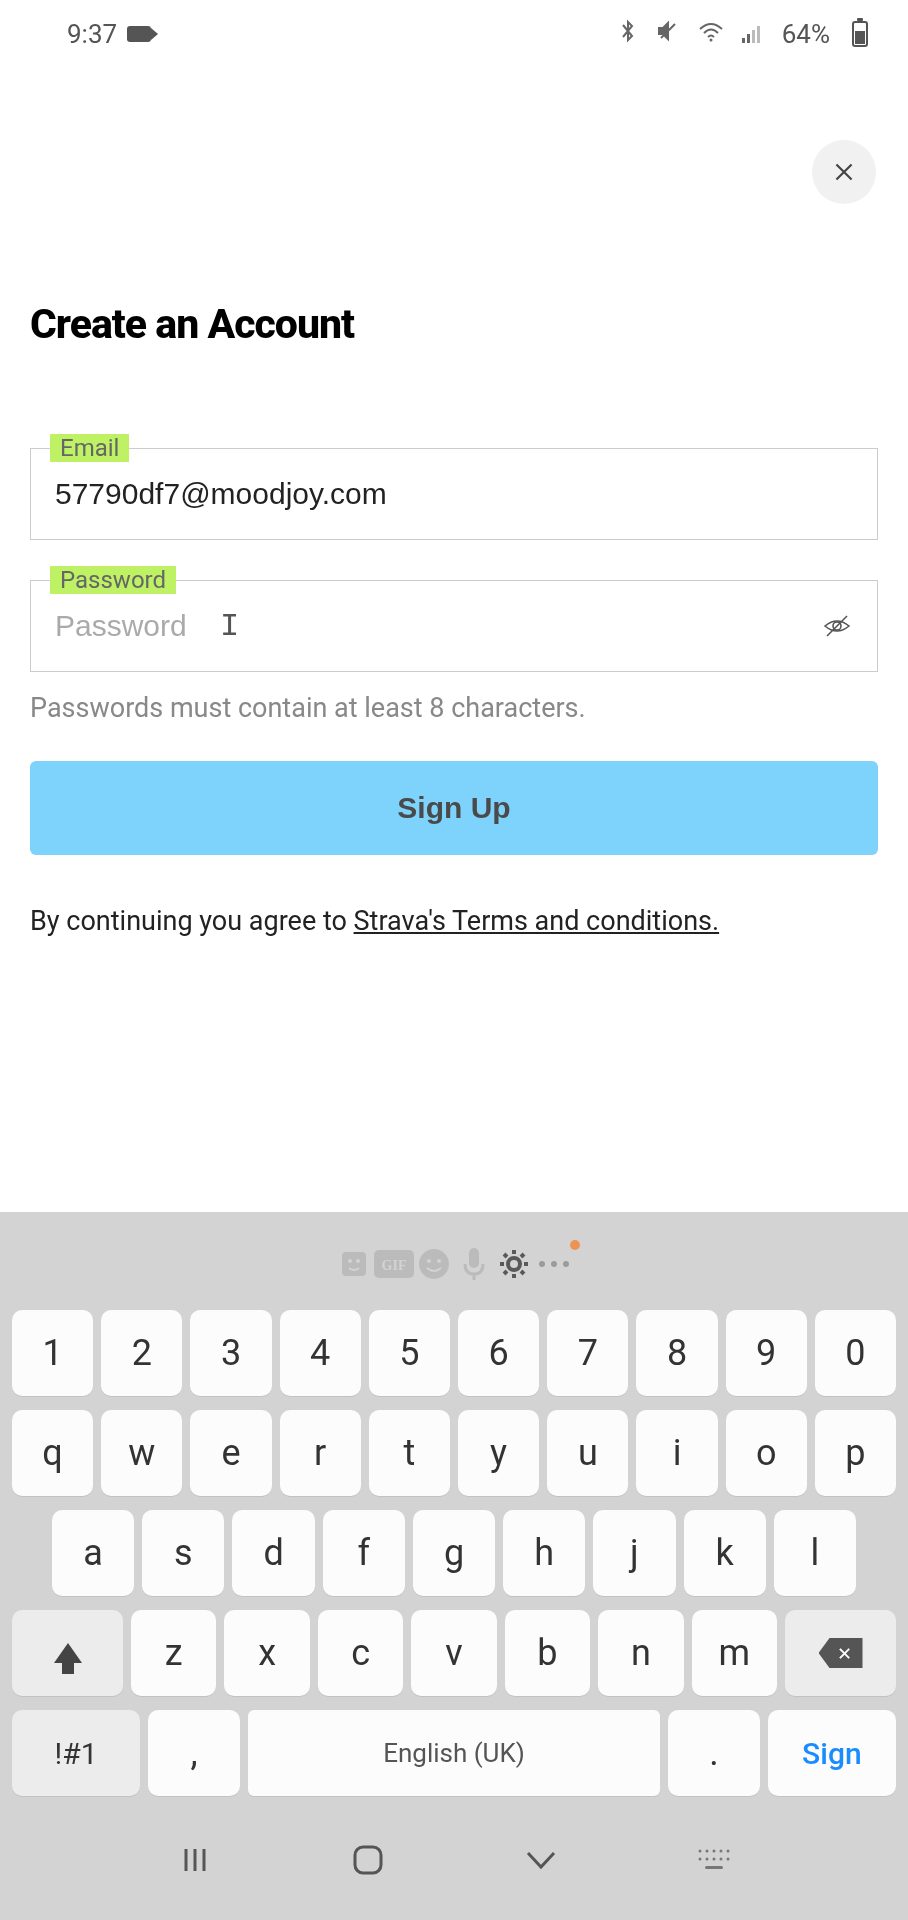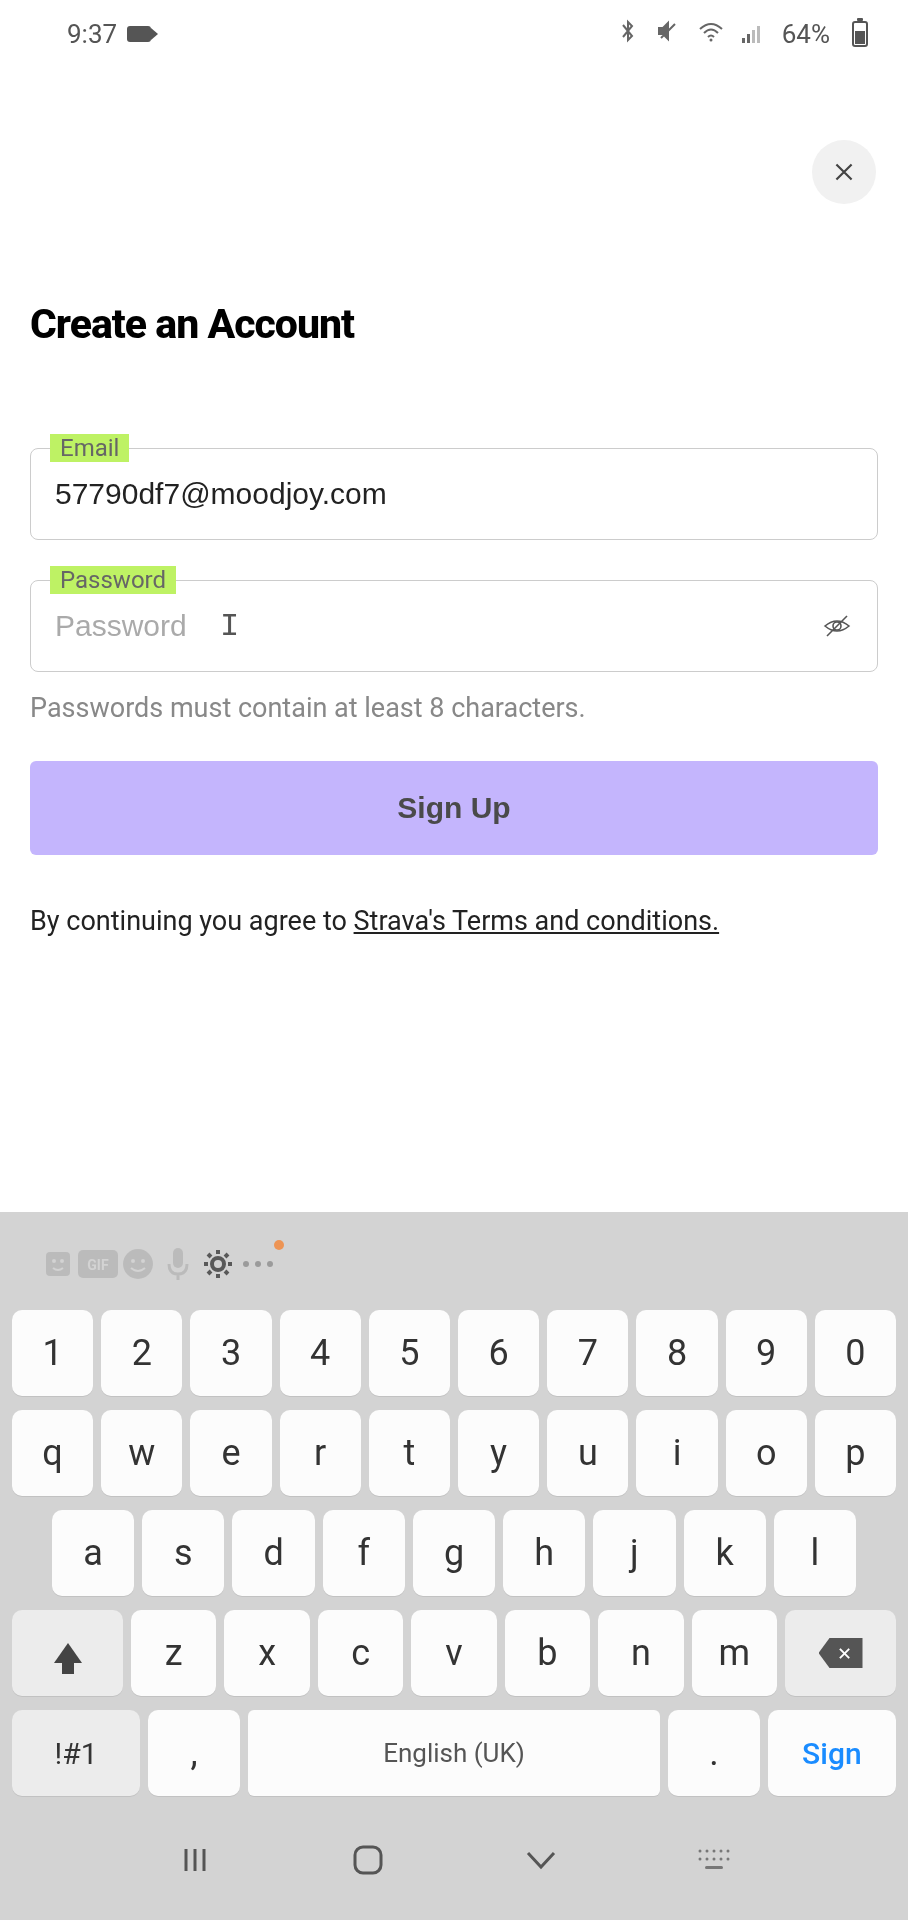--- a/index.html
+++ b/index.html
@@ -74,21 +74,21 @@
       top: -14px;
       left: 20px;
       background: #bef264;
       padding: 0 10px;
       font-size: 24px;
       color: #666;
     }
     .field-input {
       width: 100%;
       border: 1px solid #ccc;
-      border-radius: 8px;
+      border-radius: 0;
       padding: 28px 24px;
       font-size: 30px;
       color: #222;
       outline: none;
     }
     .field-input::placeholder { color: #aaa; }
     .password-wrapper { position: relative; }
     .eye-icon {
       position: absolute;
       right: 24px;
@@ -110,21 +110,21 @@
     }
     .helper-text {
       font-size: 27px;
       color: #888;
       margin-top: -20px;
       margin-bottom: 37px;
     }
     .signup-btn {
       width: 100%;
       padding: 30px;
-      background: #c4b5fd;
+      background: #7dd3fc;
       border: none;
       border-radius: 6px;
       font-size: 30px;
       font-weight: 600;
       color: #4a4a4a;
       cursor: pointer;
       margin-bottom: 50px;
     }
     .terms-text {
       font-size: 27px;
@@ -137,23 +137,24 @@
     
     .keyboard {
       position: absolute;
       bottom: 0;
       left: 0; right: 0;
       background: #d3d3d3;
       padding: 20px 8px 20px 8px;
     }
     .kb-toolbar {
       display: flex;
-      justify-content: flex-start;
+      justify-content: center;
       align-items: center;
       padding: 12px 30px 26px 30px;
+      font-family: Liberation Serif, serif;
     }
     .kb-tool {
       width: 40px; height: 40px;
       display: flex; align-items: center; justify-content: center;
       opacity: 0.4;
       cursor: pointer;
     }
     .kb-tool.active { opacity: 0.85; }
     .kb-tool.more { opacity: 0.6; position: relative; }
     .orange-dot {

